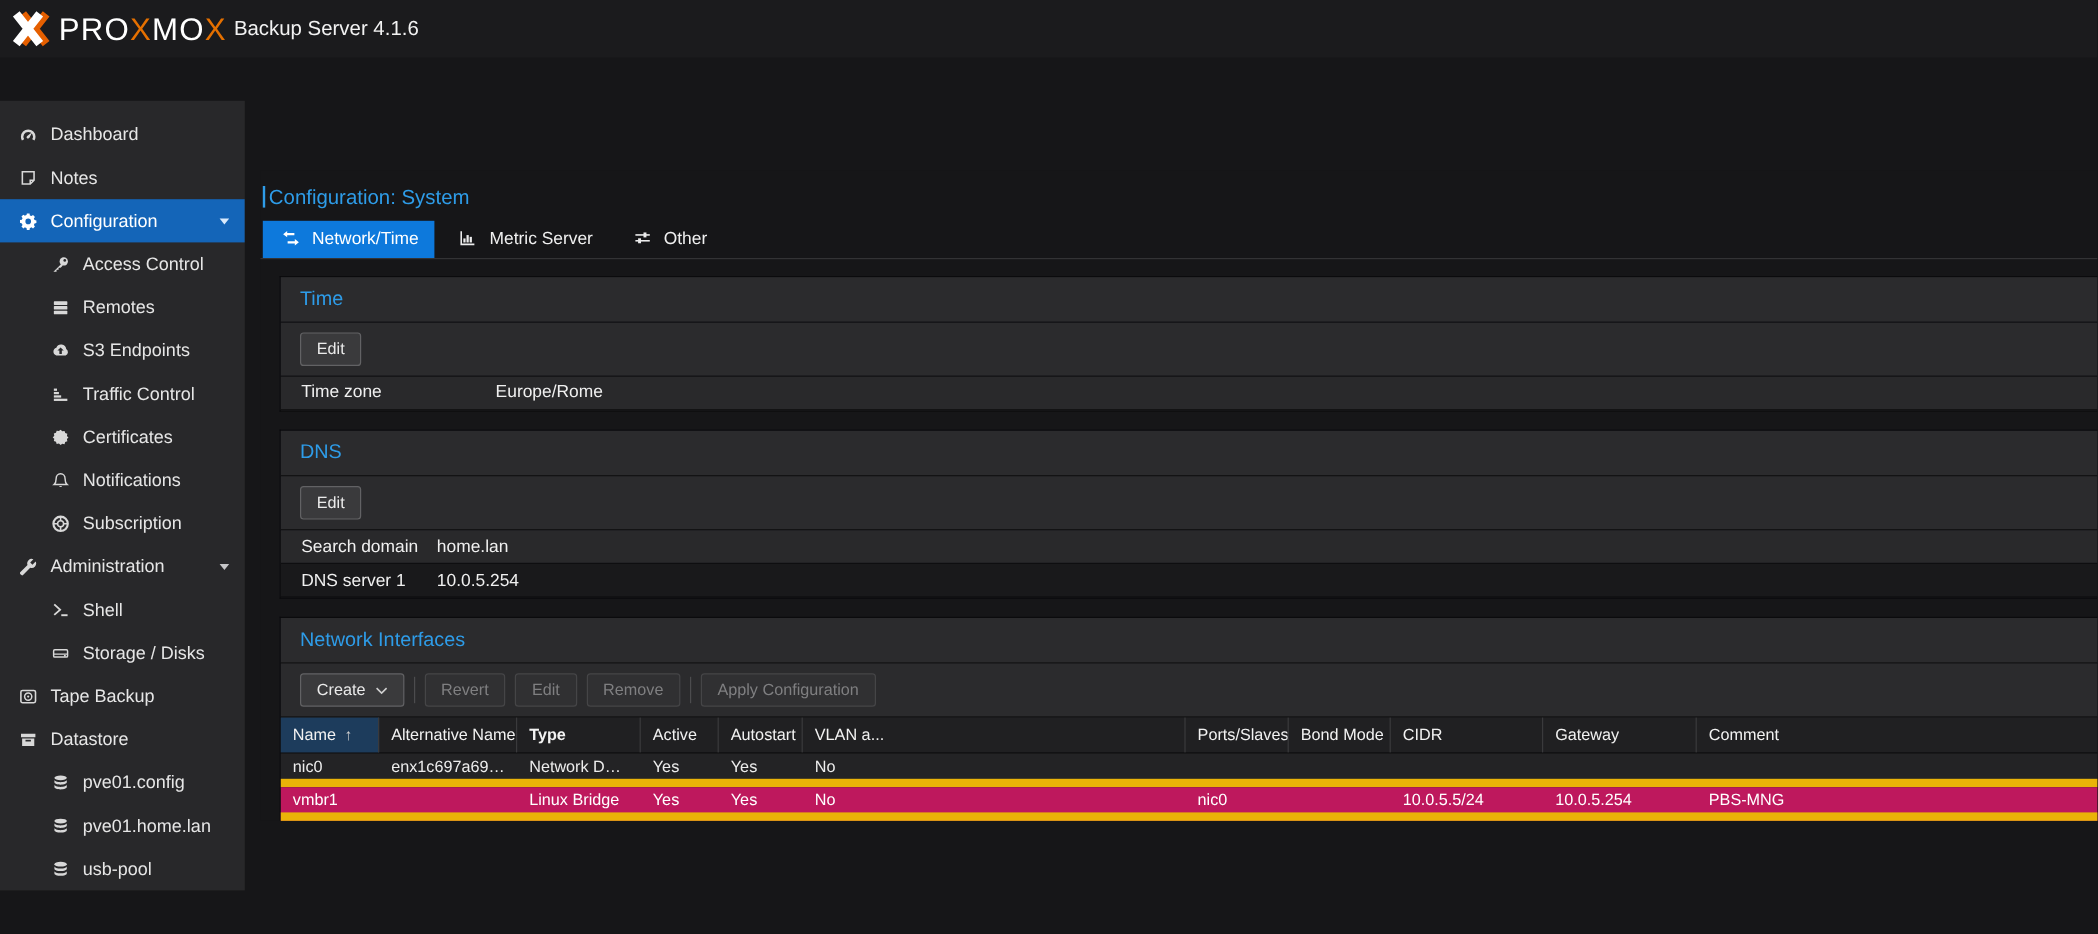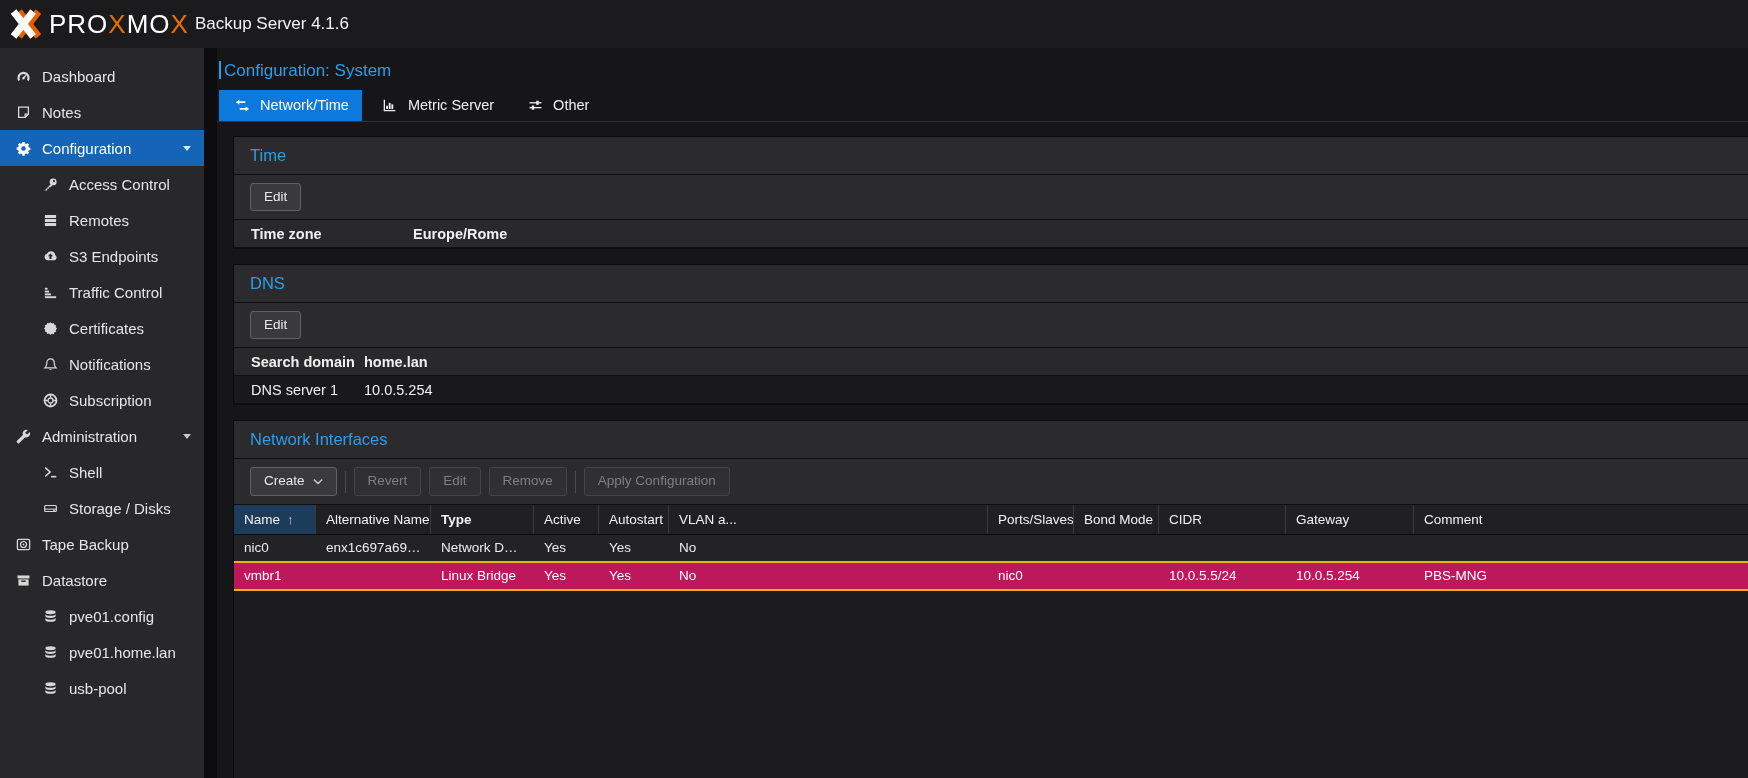--- a/index.html
+++ b/index.html
@@ -9,21 +9,21 @@
 
   
   header { height:48px; background:#1b1b1d; display:flex; align-items:center; padding-left:10px; flex-shrink:0; }
   .logo { display:flex; align-items:center; gap:7px; }
   .logo-mark { width:32px; height:32px; }
   .brand { font-size:26px; font-weight:normal; letter-spacing:1px; color:#fff; line-height:1; }
   .brand .bx { color:#e57000; }
   .subtitle { color:#f2f2f2; font-size:17px; margin-left:6px; }
 
   
-  .app-body { display:flex; flex:1; min-height:0; }
+  .app-body { display:flex; flex:1; min-height:0;align-items:center; }
   .sidebar { width:204px; background:#28282a; padding-top:10px; flex-shrink:0; overflow:hidden; }
   .splitter { width:13px; background:#0c0c0e; flex-shrink:0; }
   .content { flex:1; min-width:0; display:flex; flex-direction:column; background:#161618; }
 
   
   .sb-item { height:36px; display:flex; align-items:center; padding-left:13px; color:#e6e6e6;
     font-size:15px; cursor:pointer; white-space:nowrap; }
   .sb-item.child { padding-left:40px; }
   .sb-item.selected { background:#1465b8; color:#ffffff; }
   .icon { width:20px; height:16px; margin-right:9px; display:inline-flex; align-items:center;
@@ -56,35 +56,35 @@
   .btn { display:inline-flex; align-items:center; gap:8px; background:#3a3a3c; border:1px solid #626264;
     border-radius:3px; color:#eaeaea; font-size:13.5px; padding:4px 13px; cursor:pointer;
     font-family:inherit; line-height:1.35; }
   .btn.disabled { color:#7f7f81; border-color:#454547; background:#303032; }
   .sep { display:inline-block; width:1px; height:22px; background:#4c4c4e; margin:0 8px; }
 
   
   .kv-row { display:flex; height:28px; align-items:center; padding-left:17px; font-size:14.5px;
     color:#f0f0f0; border-bottom:1px solid #0e0e10; }
   .kv-row.dark { background:#19191b; }
-  .kv-row.light { background:#29292b;font-weight:bold; }
+  .kv-row.light { background:#29292b; }
   .kv-label { flex-shrink:0; }
   .kv[data-kv="time"] .kv-label { width:162px; }
   .kv[data-kv="dns"]  .kv-label { width:113px; }
 
   
   .panel.net { flex:1; min-height:0; display:flex; flex-direction:column; margin-bottom:0; border-bottom:none; }
   .grid-h { display:flex; background:#202022; border-bottom:1px solid #0a0a0c; height:30px;
     font-size:13.5px; color:#f2f2f2; flex-shrink:0; }
   .grid-hcell { display:flex; align-items:center; padding:0 10px; border-right:1px solid #3a3a3c;
     white-space:nowrap; overflow:hidden; text-overflow:ellipsis; flex-shrink:0; cursor:pointer; }
   .grid-hcell.sorted { background:#1d3c5c; }
   .sort-arrow { margin-left:7px; font-size:13px; color:#d0d0d0; }
   .grid-row { display:flex; height:28px; align-items:center; font-size:13.5px; color:#ededed;
-    border-bottom:2px solid #eab308; background:#232325; cursor:pointer; flex-shrink:0; }
+    border-bottom:7px solid #eab308; background:#232325; cursor:pointer; flex-shrink:0; }
   .grid-row.hl { background:#be185d; color:#fff; }
   .grid-cell { padding:0 10px; white-space:nowrap; overflow:hidden; text-overflow:ellipsis; flex-shrink:0; }
   .grid-fill { flex:1; background:#1b1b1d; }
 </style>
 </head>
 <body>
 
 <div class="app-root">
   <header>
     <div class="logo">

